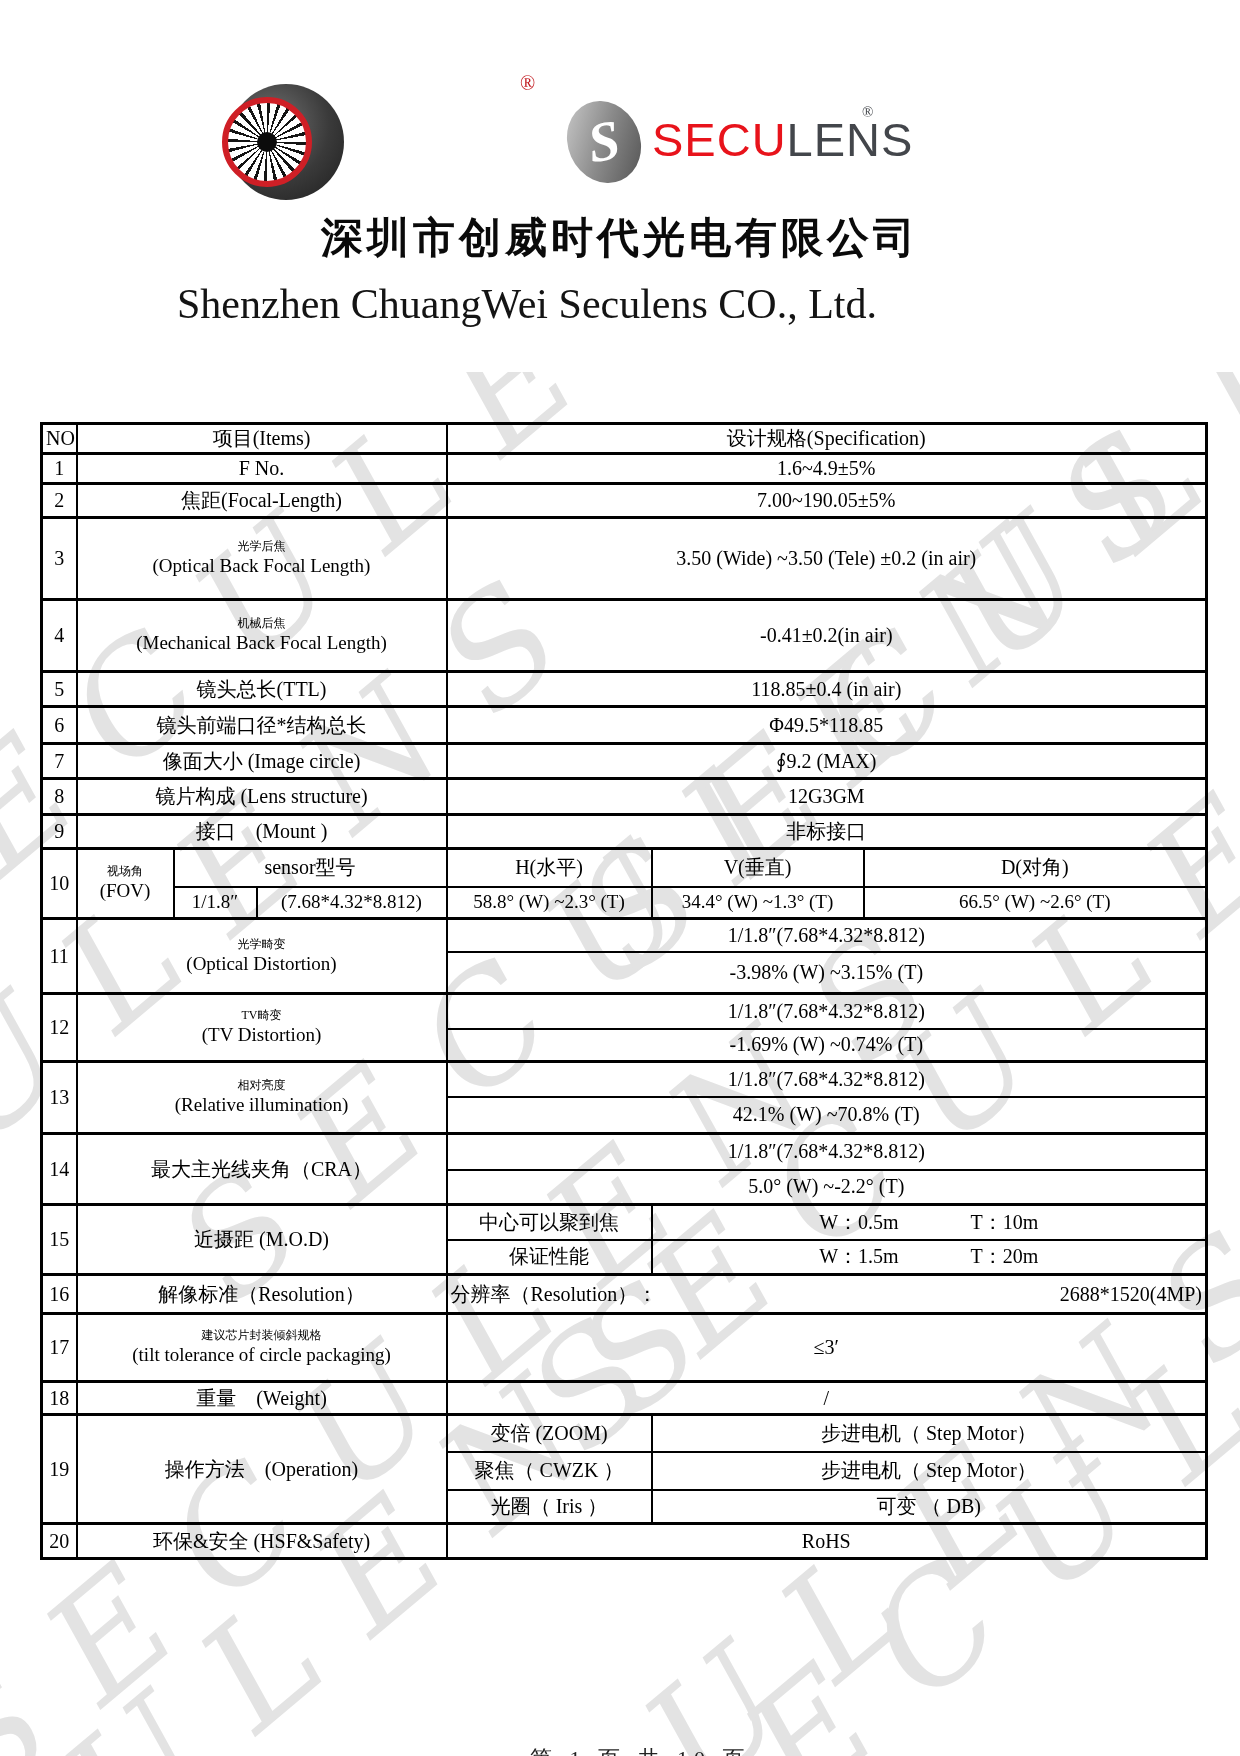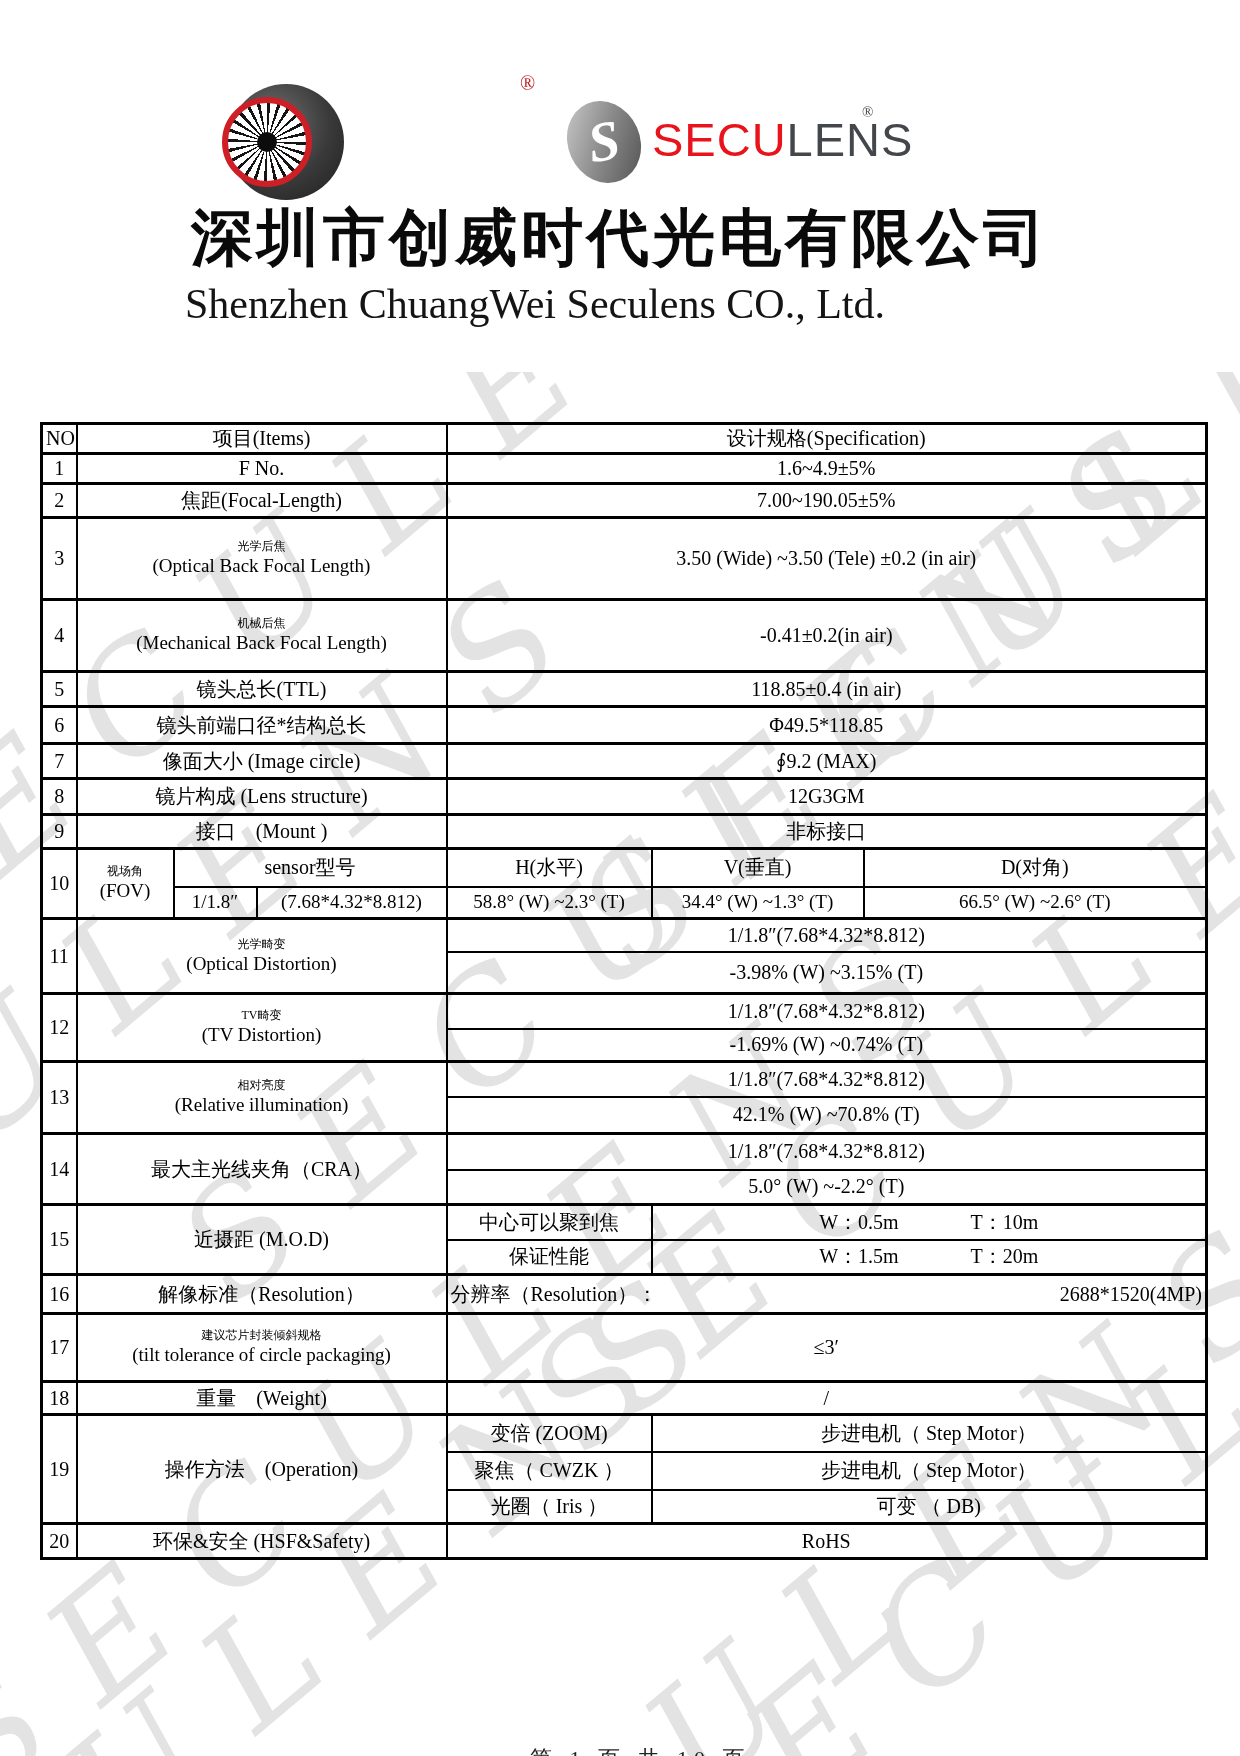--- a/index.html
+++ b/index.html
@@ -39,22 +39,22 @@
   .cwzk-reg{position:absolute;left:520px;top:72px;font-size:20px;color:#c1171d;font-weight:400;}
   .cwzk-en{position:absolute;left:336px;top:122px;font-size:66px;font-weight:800;color:#9e2227;
     letter-spacing:5px;font-family:"Liberation Sans","DejaVu Sans",sans-serif;}
   .sec-swirl{position:absolute;left:556px;top:94px;width:96px;height:96px;}
   .sec-text{position:absolute;left:652px;top:112px;font-size:47px;font-weight:500;
     font-family:"Liberation Sans","DejaVu Sans",sans-serif;letter-spacing:1px;}
   .sec-secu{color:#e8131b;}
   .sec-lens{color:#43464b;}
   .sec-reg{position:absolute;left:862px;top:104px;font-size:15px;color:#43464b;}
   .company-cn{position:absolute;left:0;top:198px;width:1240px;text-align:center;
-    font-size:62px;font-weight:700;letter-spacing:4px;line-height:80px;color:#0a0a0a;}
-  .company-en{position:absolute;left:8px;top:280px;width:1054px;text-align:center;
+    font-size:42px;font-weight:700;letter-spacing:4px;line-height:80px;color:#0a0a0a;}
+  .company-en{position:absolute;left:0;top:280px;width:1054px;text-align:center;
     font-size:42px;font-weight:400;letter-spacing:0px;color:#141414;}
   
   table.spec{
     position:absolute;left:40px;top:422px;width:1165px;
     border-collapse:collapse;table-layout:fixed;
     font-size:20px;color:#000;background:transparent;
     border:3px solid #000;
   }
   table.spec td{border:2px solid #000;text-align:center;vertical-align:middle;
     padding:0 3px;overflow:hidden;line-height:1.25;}

